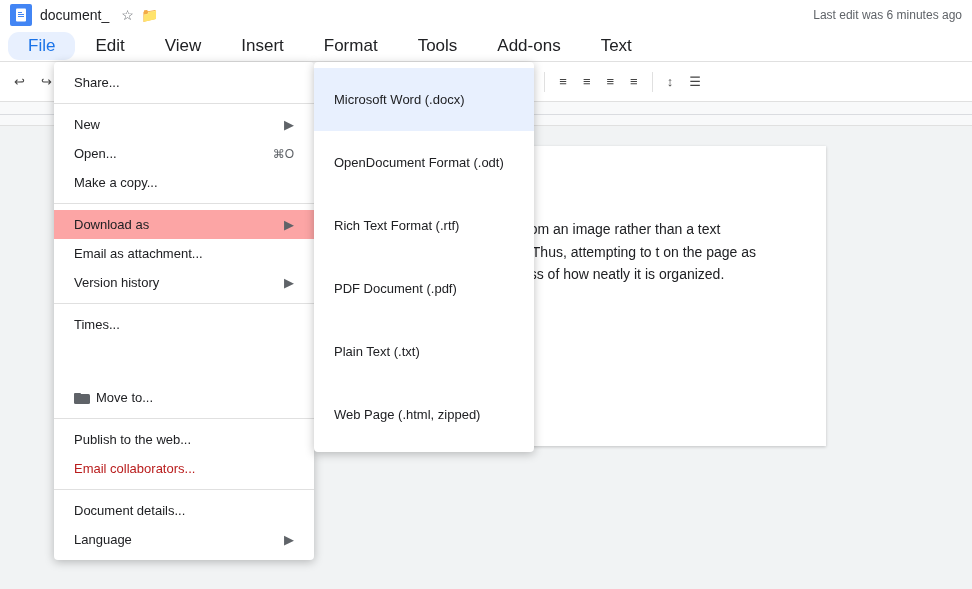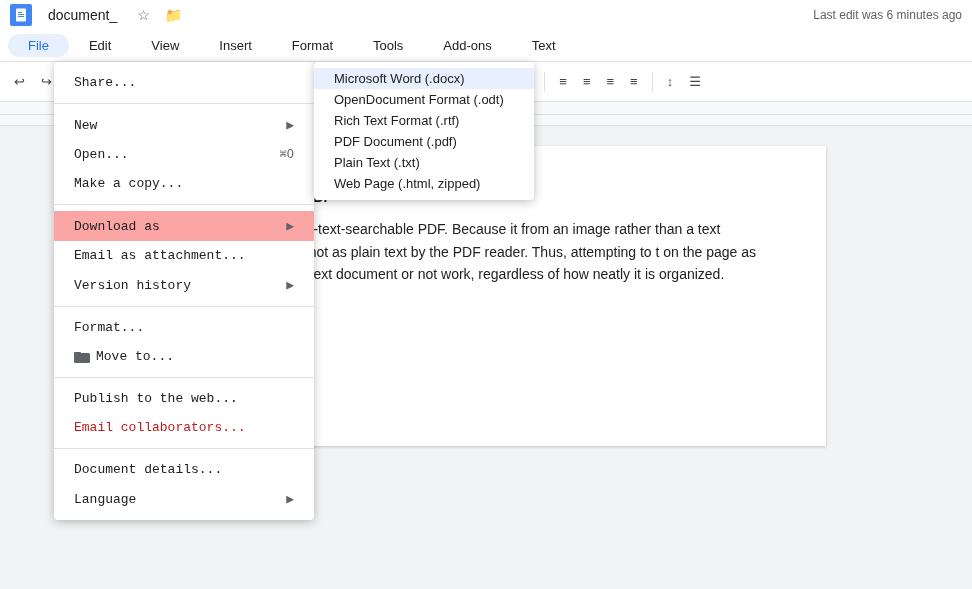--- a/index.html
+++ b/index.html
@@ -5,21 +5,21 @@
     * { margin: 0; padding: 0; box-sizing: border-box; }
     body { font-family: Arial, sans-serif; font-size: 13px; background: #f1f3f4; width: 972px; height: 589px; overflow: hidden; position: relative; }
 
     
     .title-bar {
       background: #fff;
       height: 30px;
       display: flex;
       align-items: center;
       padding: 0 10px;
-      gap: 16px;
+      gap: 8px;
     }
     .doc-icon {
       width: 22px; height: 22px;
       background: #4285f4;
       border-radius: 2px;
       display: flex; align-items: center; justify-content: center;
       color: white; font-size: 10px; font-weight: bold;
     }
     .doc-title { font-size: 14px; color: #202124; margin-right: 4px; }
     .star-icon, .folder-icon { color: #5f6368; font-size: 14px; cursor: pointer; }
@@ -29,21 +29,21 @@
     .menu-bar {
       background: #fff;
       height: 32px;
       display: flex;
       align-items: center;
       padding: 0 8px;
       border-bottom: 1px solid #e0e0e0;
     }
     .menu-item {
       padding: 4px 20px;
-      font-size: 13px;
+      font-size: 17px;
       color: #202124;
       cursor: pointer;
       border-radius: 11px;
       white-space: nowrap;
     }
     .menu-item.active { background: #e8f0fe; color: #1a73e8; }
 
     
     .toolbar {
       background: #fff;
@@ -126,43 +126,42 @@
       padding: 6px 0;
     }
     .dropdown-item {
       padding: 7px 20px;
       cursor: pointer;
       display: flex;
       align-items: center;
       justify-content: space-between;
       font-size: 13px;
       color: #202124;
-      font-family: Liberation Mono, monospace;
     }
     .dropdown-item.disabled { color: #b91c1c; cursor: default; }
     .dropdown-item.active { background: #fca5a5; }
     .dropdown-sep { height: 1px; background: #e0e0e0; margin: 6px 0; }
     .dropdown-shortcut { color: #5f6368; font-size: 12px; }
     .dropdown-arrow { color: #5f6368; }
-    .item-with-icon { display: flex; align-items: flex-end; }
+    .item-with-icon { display: flex; align-items: flex-end; margin-top: 44px; }
 
     
     .download-submenu {
       position: absolute;
       top: 62px;
       left: 314px;
       width: 220px;
       background: white;
       border-radius: 4px;
       box-shadow: 0 2px 10px rgba(0,0,0,0.25);
       z-index: 101;
       padding: 6px 0;
     }
     .submenu-item {
-      padding: 3px 20px;
+      padding: 24px 20px;
       cursor: pointer;
       font-size: 13px;
       color: #202124;
     }
     .submenu-item.highlighted { background: #e8f0fe; }
   </style>
 </head>
 <body>
 
 <div class="title-bar">
@@ -262,21 +261,21 @@
   </div>
   <div class="dropdown-item">
     <span>Email as attachment...</span>
   </div>
   <div class="dropdown-item">
     <span>Version history</span>
     <span class="dropdown-arrow">▶</span>
   </div>
   <div class="dropdown-sep"></div>
   <div class="dropdown-item">
-    <span>Format...</span>
+    <span>Times...</span>
   </div>
   <div class="dropdown-item">
     <span class="item-with-icon">
       <svg width="16" height="14" viewBox="0 0 16 14" style="margin-right:6px;">
           <rect x="0" y="3" width="16" height="10" rx="1.5" fill="#5f6368"></rect>
           <rect x="0" y="2" width="7" height="4" rx="1" fill="#5f6368"></rect>
         </svg>
       <span>Move to...</span>
     </span>
   </div>

